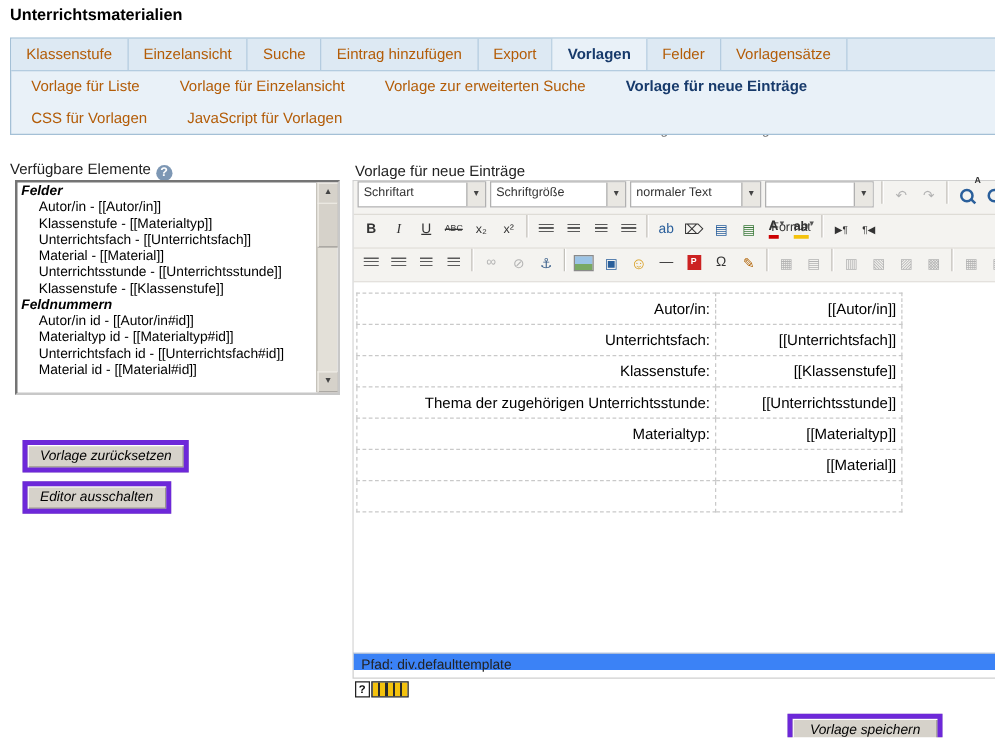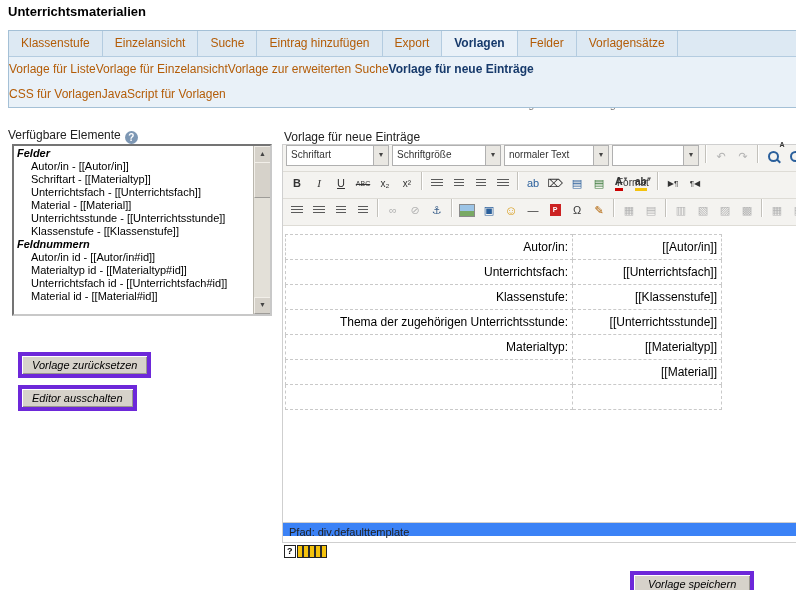--- a/index.html
+++ b/index.html
@@ -9,21 +9,21 @@
   
   .page-title{position:absolute;top:4px;left:8px;font-size:13px;font-weight:bold;}
 
   .nav{position:absolute;top:30px;left:8px;width:787px;background:#e9f1f8;
        border:1px solid #a4c0d6;z-index:2;}
   .tabs-row{display:flex;background:#dde9f3;border-bottom:1px solid #b4cce0;}
   .tab{padding:0 12px;line-height:25px;font-size:12px;color:#b35c07;cursor:pointer;
        border-right:1px solid #b4cce0;white-space:nowrap;}
   .tab.active{color:#173a6b;font-weight:bold;background:#e9f1f8;}
   .sub-row{display:flex;}
-  .sublink{padding:0 0;line-height:25px;font-size:12px;color:#b35c07;cursor:pointer;white-space:nowrap;}
+  .sublink{padding:0 16px;line-height:25px;font-size:12px;color:#b35c07;cursor:pointer;white-space:nowrap;}
   .sublink.active{color:#173a6b;font-weight:bold;}
   .nav-desc{position:absolute;top:99px;left:392px;z-index:1;font-size:11px;color:#777;
             height:13px;overflow:hidden;}
   .nav-desc span{display:block;margin-top:-1px;}
 
   
   .panel-label{position:absolute;top:128px;left:8px;font-size:12px;color:#222;}
   .help-bubble{display:inline-block;width:13px;height:13px;border-radius:50%;
                background:#7d97b4;color:#fff;font-size:10px;font-weight:bold;
                text-align:center;line-height:13px;vertical-align:-2px;margin-left:4px;cursor:pointer;}
@@ -135,21 +135,21 @@
   </div>
 
   <div class="panel-label">
     <span>Verfügbare Elemente</span><span class="help-bubble">?</span>
   </div>
 
   <div class="listbox">
     <div class="lb-inner">
       <div class="lb-group">Felder</div>
       <div class="lb-item">Autor/in - [[Autor/in]]</div>
-      <div class="lb-item">Schriftart - [[Materialtyp]]</div>
+      <div class="lb-item">Klassenstufe - [[Materialtyp]]</div>
       <div class="lb-item">Unterrichtsfach - [[Unterrichtsfach]]</div>
       <div class="lb-item">Material - [[Material]]</div>
       <div class="lb-item">Unterrichtsstunde - [[Unterrichtsstunde]]</div>
       <div class="lb-item">Klassenstufe - [[Klassenstufe]]</div>
       <div class="lb-group">Feldnummern</div>
       <div class="lb-item">Autor/in id - [[Autor/in#id]]</div>
       <div class="lb-item">Materialtyp id - [[Materialtyp#id]]</div>
       <div class="lb-item">Unterrichtsfach id - [[Unterrichtsfach#id]]</div>
       <div class="lb-item">Material id - [[Material#id]]</div>
     </div>

